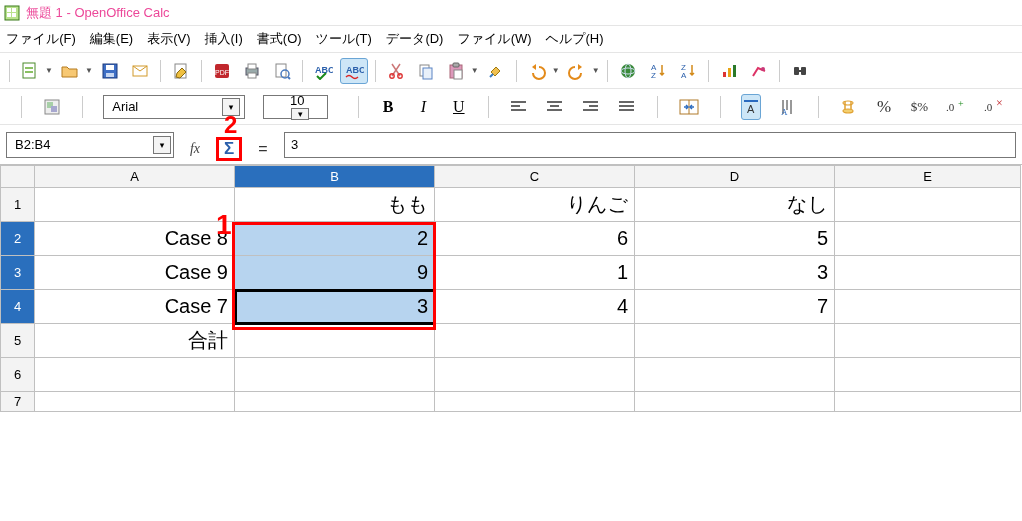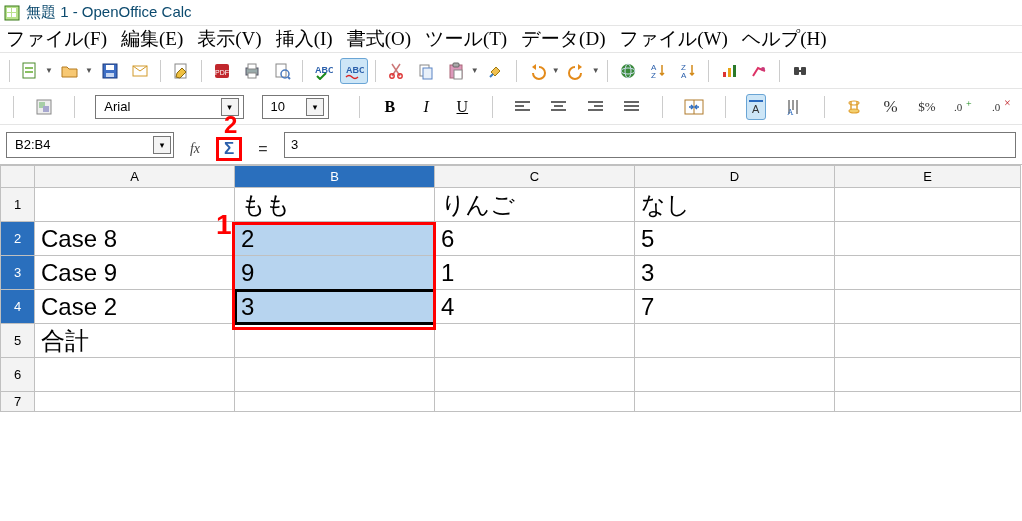--- a/index.html
+++ b/index.html
@@ -14,29 +14,29 @@
   }
   .titlebar {
     height: 26px;
     background: #fff;
     display: flex;
     align-items: center;
     padding: 0 4px;
     gap: 6px;
     border-bottom: 1px solid #e5e5e5;
   }
-  .titlebar .title { font-size: 15px; color: #0c4a6e; }
+  .titlebar .title { font-size: 13px; color: #ec4899; }
   .menubar {
     height: 26px;
     display: flex;
     align-items: center;
     gap: 14px;
     padding: 0 6px;
   }
-  .menubar .menu { font-size: 19px; color: #000; cursor: default; font-family: Liberation Serif, serif; }
+  .menubar .menu { font-size: 13px; color: #000; cursor: default; }
   .toolbar {
     height: 36px;
     display: flex;
     align-items: center;
     padding: 0 6px;
     gap: 4px;
     border-top: 1px solid #e5e5e5;
   }
   .tool {
     width: 26px;
@@ -51,21 +51,21 @@
     height: 22px;
     background: #ccc;
     margin: 0 3px;
   }
   .tool svg { display: block; }
   .dd-arrow { font-size: 8px; color: #555; margin-left: -2px; }
   .toolbar2 {
     height: 36px;
     display: flex;
     align-items: center;
-    padding: 0 10px;
+    padding: 0 18px;
     gap: 18px;
     border-top: 1px solid #e5e5e5;
   }
   .combo {
     height: 24px;
     border: 1px solid #777;
     background: #fff;
     display: inline-flex;
     align-items: center;
     padding: 0 4px 0 8px;
@@ -76,21 +76,21 @@
     width: 18px;
     height: 18px;
     margin-left: 6px;
     display: inline-flex;
     align-items: center;
     justify-content: center;
     font-size: 9px;
     background: #f4f4f4;
   }
   .font-box { width: 220px; justify-content: space-between; }
-  .size-box { width: 96px; justify-content: space-between; }
+  .size-box { width: 96px; justify-content: center; flex-direction: column; }
   .fmt-btn {
     width: 28px;
     height: 26px;
     display: inline-flex;
     align-items: center;
     justify-content: center;
     font-family: "Times New Roman", serif;
     font-size: 16px;
     border-radius: 3px;
   }
@@ -148,24 +148,24 @@
     border-top: 1px solid #c0c0c0;
     position: relative;
   }
   table.sheet {
     border-collapse: collapse;
     table-layout: fixed;
   }
   .sheet th, .sheet td {
     border: 1px solid #c0c0c0;
     height: 34px;
-    font-size: 24px;
+    font-size: 20px;
     font-family: Arial, "Meiryo", sans-serif;
     padding: 0 6px;
-    text-align: left;
+    text-align: right;
     vertical-align: middle;
     background: #fff;
   }
   .sheet thead th {
     background: #f3f3f3;
     font-weight: normal;
     font-size: 13px;
     text-align: center;
     height: 22px;
     color: #000;
@@ -560,21 +560,21 @@
       <tr>
         <th class="sel-row">3</th>
         <td>Case 9</td>
         <td class="num sel-cell">9</td>
         <td class="num">1</td>
         <td class="num">3</td>
         <td></td>
       </tr>
       <tr>
         <th class="sel-row">4</th>
-        <td>Case 2</td>
+        <td>Case 7</td>
         <td class="num sel-cell active-cell">3</td>
         <td class="num">4</td>
         <td class="num">7</td>
         <td></td>
       </tr>
       <tr>
         <th>5</th>
         <td>合計</td>
         <td></td>
         <td></td>

